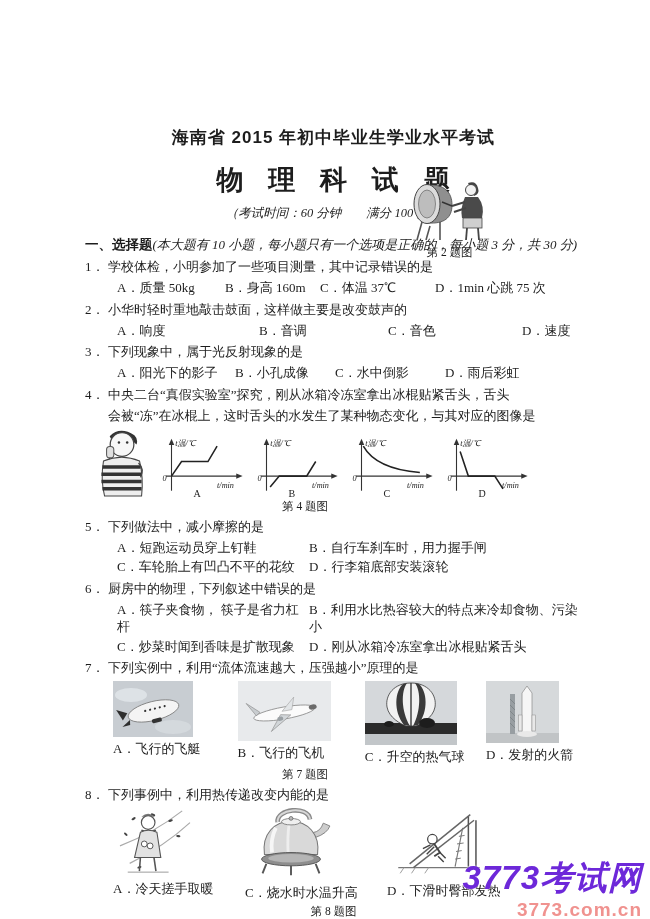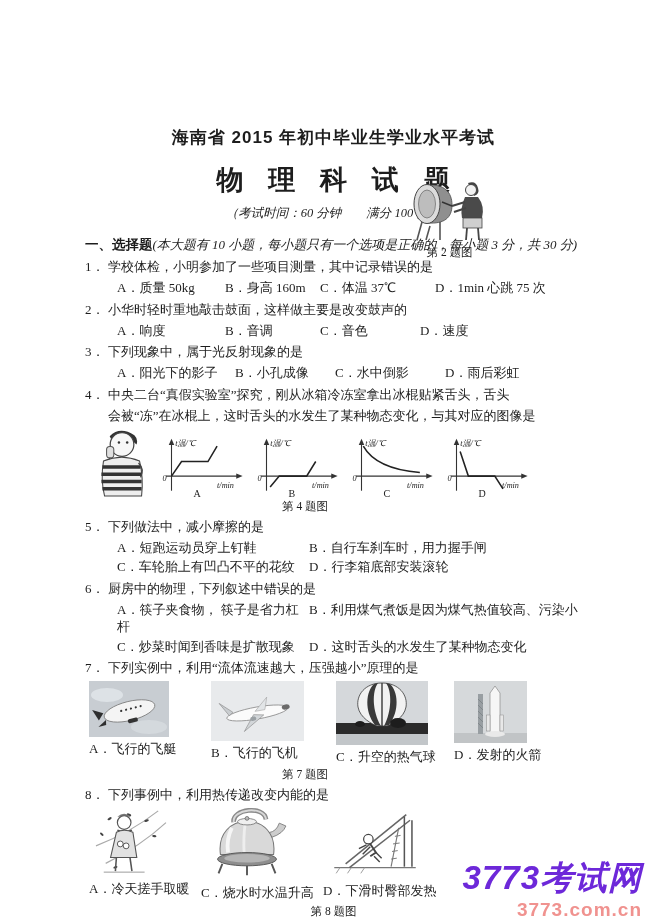--- a/index.html
+++ b/index.html
@@ -13,31 +13,31 @@
   .info{margin-top:7px;text-align:center;font-size:12.5px;font-style:italic;color:#222;}
   .section{margin-top:14px;font-size:13px;}
   .section b{font-family:"Liberation Sans", sans-serif;font-size:13.5px;}
   .section .note{font-style:italic;}
   .q{margin-top:0;}
   .q-line{margin-top:4px;line-height:17.5px;font-size:13px;}
   .q-num{display:inline-block;min-width:23px;}
   .cont{margin-left:23px;}
   .opts{margin-left:32px;margin-top:3.5px;line-height:17.5px;font-size:13px;}
   .g1{display:grid;grid-template-columns:108px 95px 115px auto;}
-  .g2{display:grid;grid-template-columns:108px 95px 100px auto;}
+  .g2{display:grid;grid-template-columns:108px 95px 100px auto;gap:34px;}
   .g3{display:grid;grid-template-columns:118px 100px 110px auto;}
   .two{display:grid;grid-template-columns:192px auto;row-gap:2px;}
   .figure-right{position:absolute;left:402px;top:178px;width:95px;text-align:center;}
   .fig-cap{font-size:11.5px;margin-top:1px;text-align:center;}
   .graph-row{display:flex;align-items:flex-end;margin-top:3px;margin-left:8px;}
   .graph{width:95px;}
   .glab{font-size:9px;font-style:italic;fill:#222;}
   .glet{font-size:11px;fill:#222;}
   .boy{width:56px;margin-right:6px;}
-  .figrow{display:flex;margin-top:4px;margin-left:4px;}
+  .figrow{display:flex;margin-top:4px;margin-left:28px;gap:20px;}
   .figcell{text-align:left;}
   .figcell .lab{font-size:13px;white-space:nowrap;margin-top:3px;}
   .cap-mid{width:440px;text-align:center;font-size:11.5px;margin-top:1px;}
   .cap-full{width:497px;text-align:center;font-size:11.5px;margin-top:2px;}
   .watermark{position:absolute;right:8px;top:856px;text-align:right;
              font-family:"Liberation Sans", sans-serif;}
   .wm-name{font-size:33px;font-weight:bold;font-style:italic;letter-spacing:1px;
            text-shadow:0 0 2px #ffffff;}
   .wm-url{font-size:19px;font-weight:bold;letter-spacing:1px;margin-top:-2px;}
   svg{display:block;}
@@ -184,23 +184,23 @@
         <span>D．行李箱底部安装滚轮</span>
       </div>
     </div>
 
     <div class="q">
       <div class="q-line">
         <span class="q-num">6．</span><span>厨房中的物理，下列叙述中错误的是</span>
       </div>
       <div class="opts two">
         <span>A．筷子夹食物， 筷子是省力杠杆</span>
-        <span>B．利用煤气煮饭是因为煤气热值较高、污染小</span>
+        <span>B．利用水比热容较大的特点来冷却食物、污染小</span>
         <span>C．炒菜时闻到香味是扩散现象</span>
-        <span>D．这时舌头的水发生了某种物态变化</span>
+        <span>D．刚从冰箱冷冻室拿出冰棍贴紧舌头</span>
       </div>
     </div>
 
     <div class="q">
       <div class="q-line">
         <span class="q-num">7．</span><span>下列实例中，利用“流体流速越大，压强越小”原理的是</span>
       </div>
       <div class="figrow">
         <div class="figcell" style="width:122px;">
           <svg viewBox="0 0 80 56" width="80" height="56">

